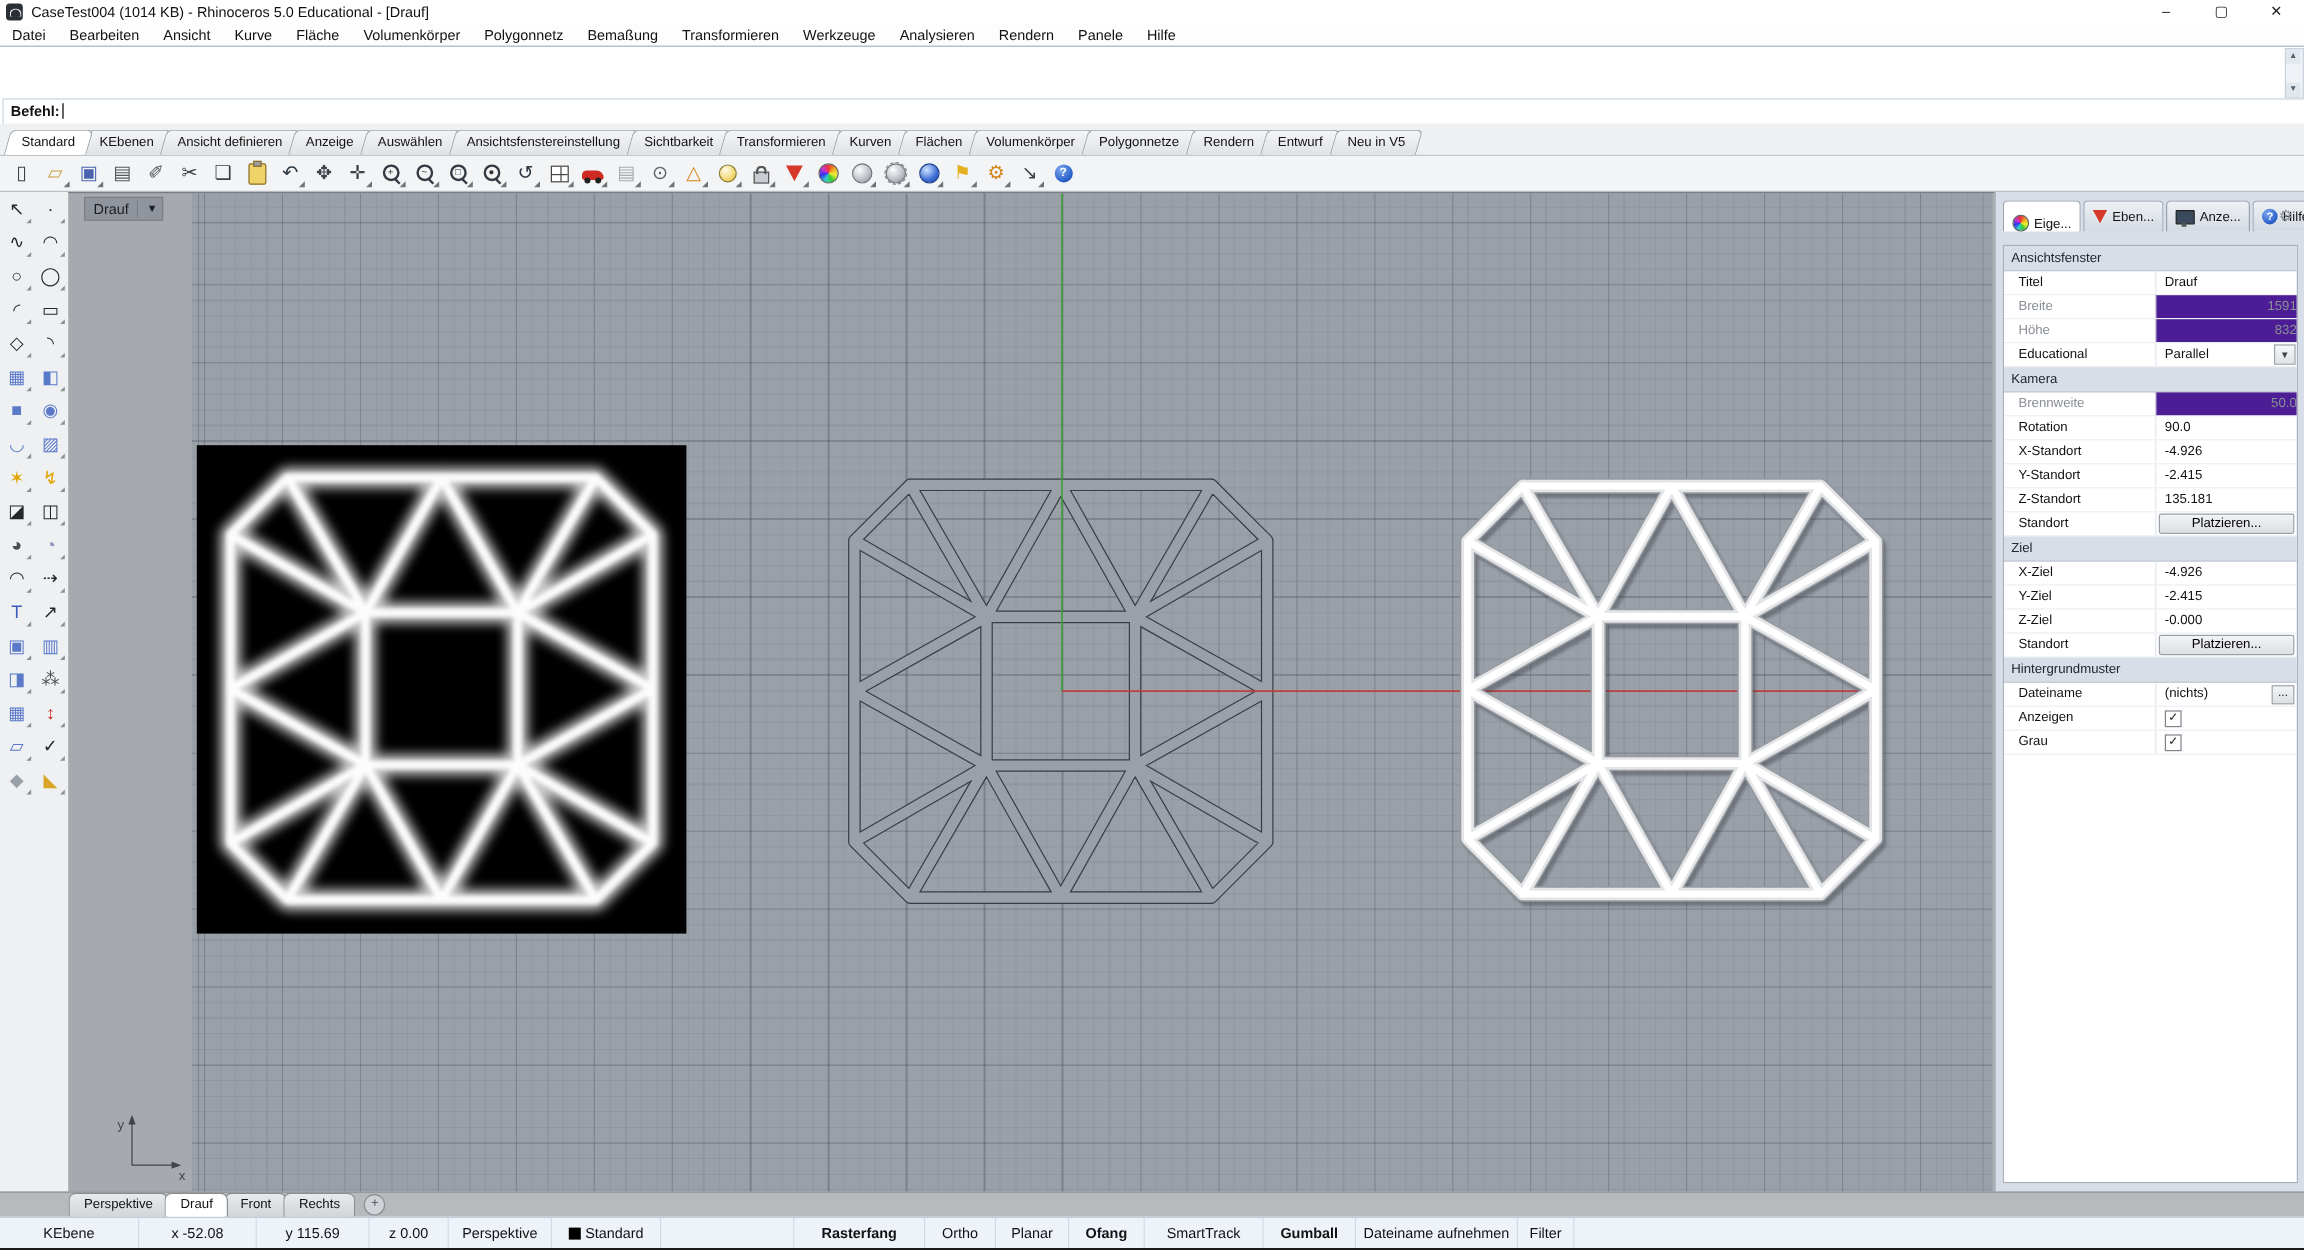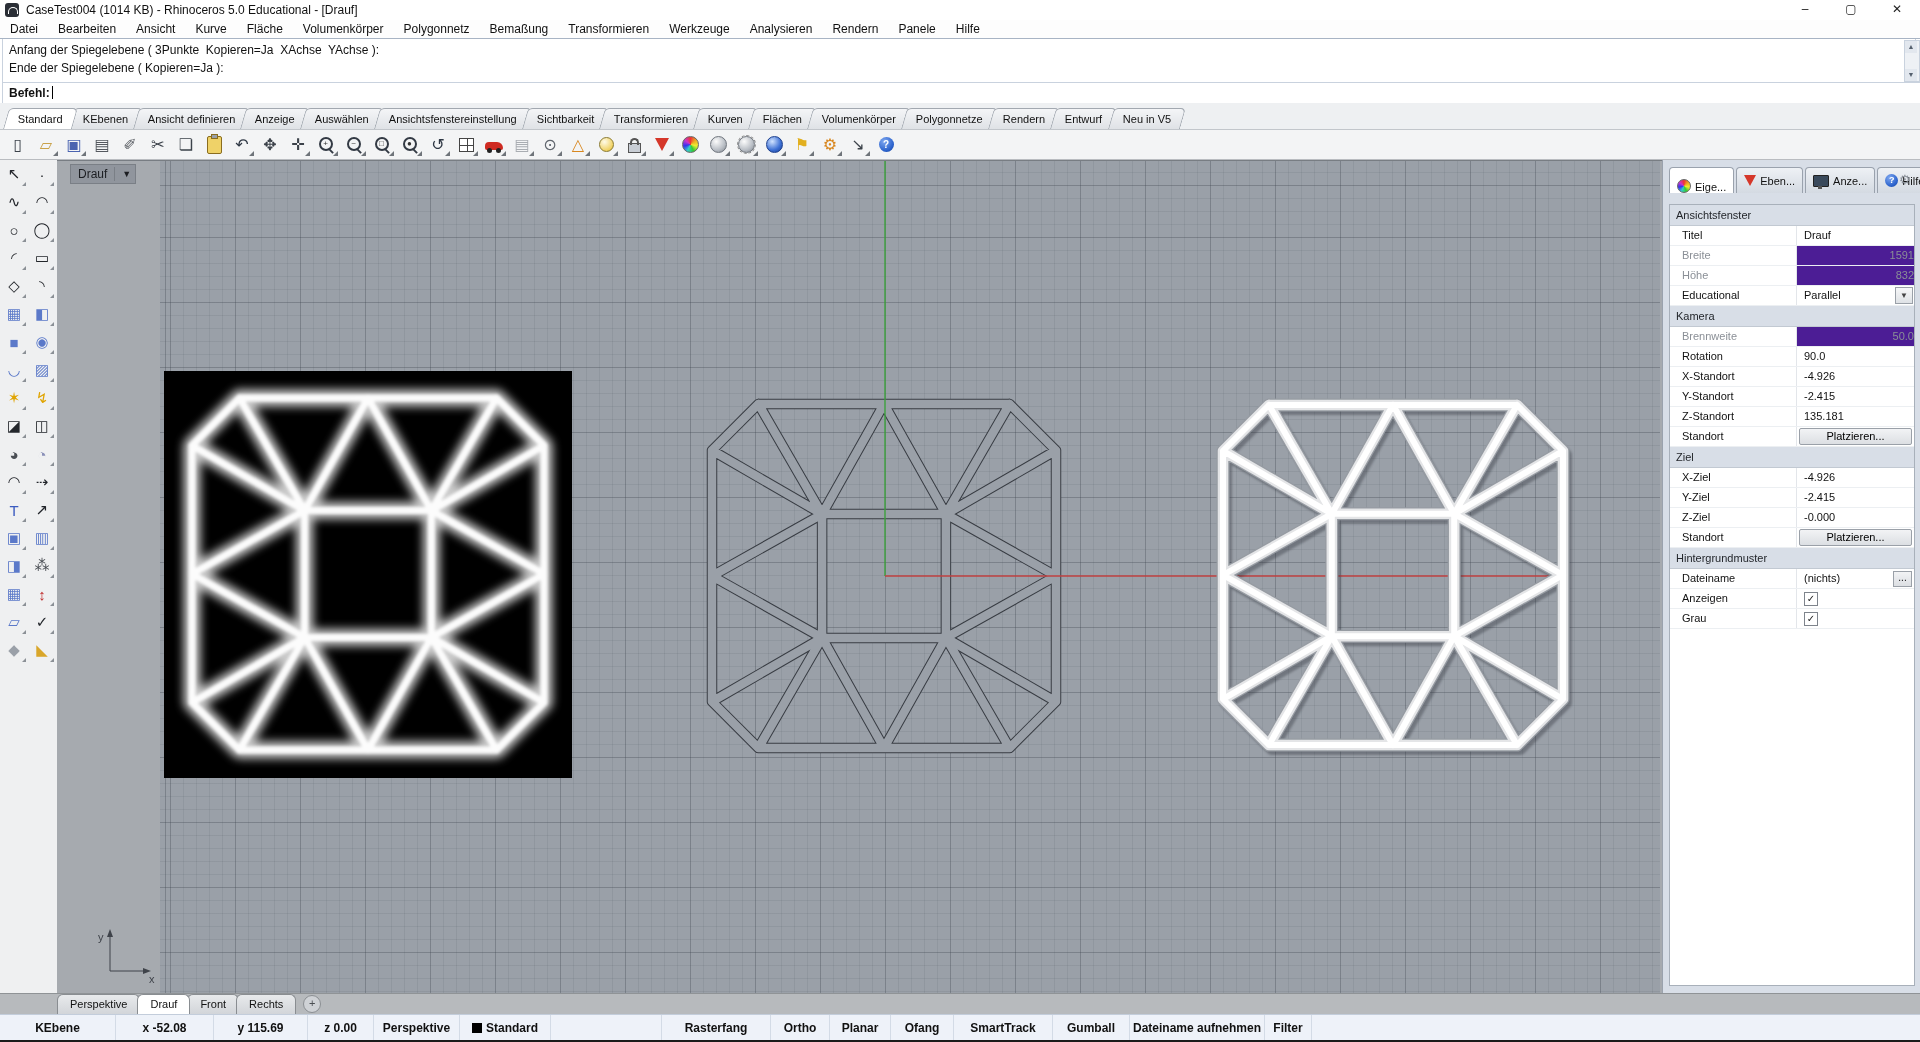--- a/index.html
+++ b/index.html
@@ -87,21 +87,21 @@
   .combo{position:absolute;right:1px;top:1px;width:16px;bottom:1px;background:linear-gradient(#f6f7f8,#dfe2e6);border:1px solid #9aa0a8;text-align:center;font-size:8px;line-height:15px;color:#444;}
   .dots{position:absolute;right:2px;top:2px;width:17px;height:14px;background:linear-gradient(#f2f3f5,#dcdfe3);border:1px solid #9aa0a8;text-align:center;line-height:11px;font-size:10px;}
   .chk{display:inline-block;width:12px;height:12px;border:1px solid #7e848c;background:#fff;margin-top:2px;text-align:center;line-height:11px;font-size:10px;color:#222;}
   
   #vptabs{left:0;top:993px;width:1920px;height:21px;background:#b7babd;border-top:1px solid #8f9396;display:flex;align-items:flex-end;padding-left:57px;box-sizing:border-box;}
   .vtab{height:19px;line-height:19px;padding:0 12px;font-size:11px;background:linear-gradient(#e8eaec,#d2d5d9);border:1px solid #898d91;border-bottom:none;border-radius:6px 6px 0 0;margin-right:-3px;}
   .vtab.active{background:#fff;position:relative;z-index:2;}
   #vtadd{width:16px;height:16px;margin:0 0 1px 10px;border-radius:50%;background:#cfd2d6;border:1px solid #8b8f93;color:#4a4e52;font-size:11px;line-height:15px;text-align:center;}
   
   #statusbar{left:0;top:1014px;width:1920px;height:26px;background:#eef2f9;border-top:1px solid #c3cddb;display:flex;font-size:12px;}
-  .sfield{height:26px;line-height:25px;text-align:center;border-right:1px solid #d3dbe6;white-space:nowrap;overflow:hidden;display:flex;align-items:center;justify-content:center;gap:4px;font-weight:bold;}
+  .sfield{height:26px;line-height:25px;text-align:center;border-right:1px solid #d3dbe6;white-space:nowrap;overflow:hidden;display:flex;align-items:center;justify-content:center;gap:4px;}
   .sfield.bold{font-weight:bold;text-align:right;}
   .sfield.left{justify-content:flex-start;padding-left:8px;}
   .swatch{width:10px;height:10px;background:#000;display:inline-block;}
   #bottomstrip{left:0;top:1040px;width:1920px;height:2px;background:#1a1a1a;}
   svg text{font-family:"Liberation Sans","DejaVu Sans",sans-serif;}
 </style>
 </head>
 <body>
 
 <div id="titlebar" class="abs">
@@ -123,22 +123,20 @@
     <div class="menuitem">Bemaßung</div>
     <div class="menuitem">Transformieren</div>
     <div class="menuitem">Werkzeuge</div>
     <div class="menuitem">Analysieren</div>
     <div class="menuitem">Rendern</div>
     <div class="menuitem">Panele</div>
     <div class="menuitem">Hilfe</div>
   </div>
 
 <div id="cmdwrap" class="abs">
-  <div id="cmdhistory" class="abs">Anfang der Spiegelebene ( 3Punkte  Kopieren=Ja  XAchse  YAchse ):
-Ende der Spiegelebene ( Kopieren=Ja ):</div>
   <div id="cmdscroll" class="abs">
     <div class="scrbtn abs" style="top:0;">▲</div>
     <div class="scrbtn abs" style="bottom:0;">▼</div>
   </div>
   <div id="cmdprompt" class="abs"><span>Befehl:</span><span id="caret"></span></div>
 </div>
 
 <div id="grouptabs" class="abs">
     <div class="gtab active"><span>Standard</span></div>
     <div class="gtab"><span>KEbenen</span></div>

